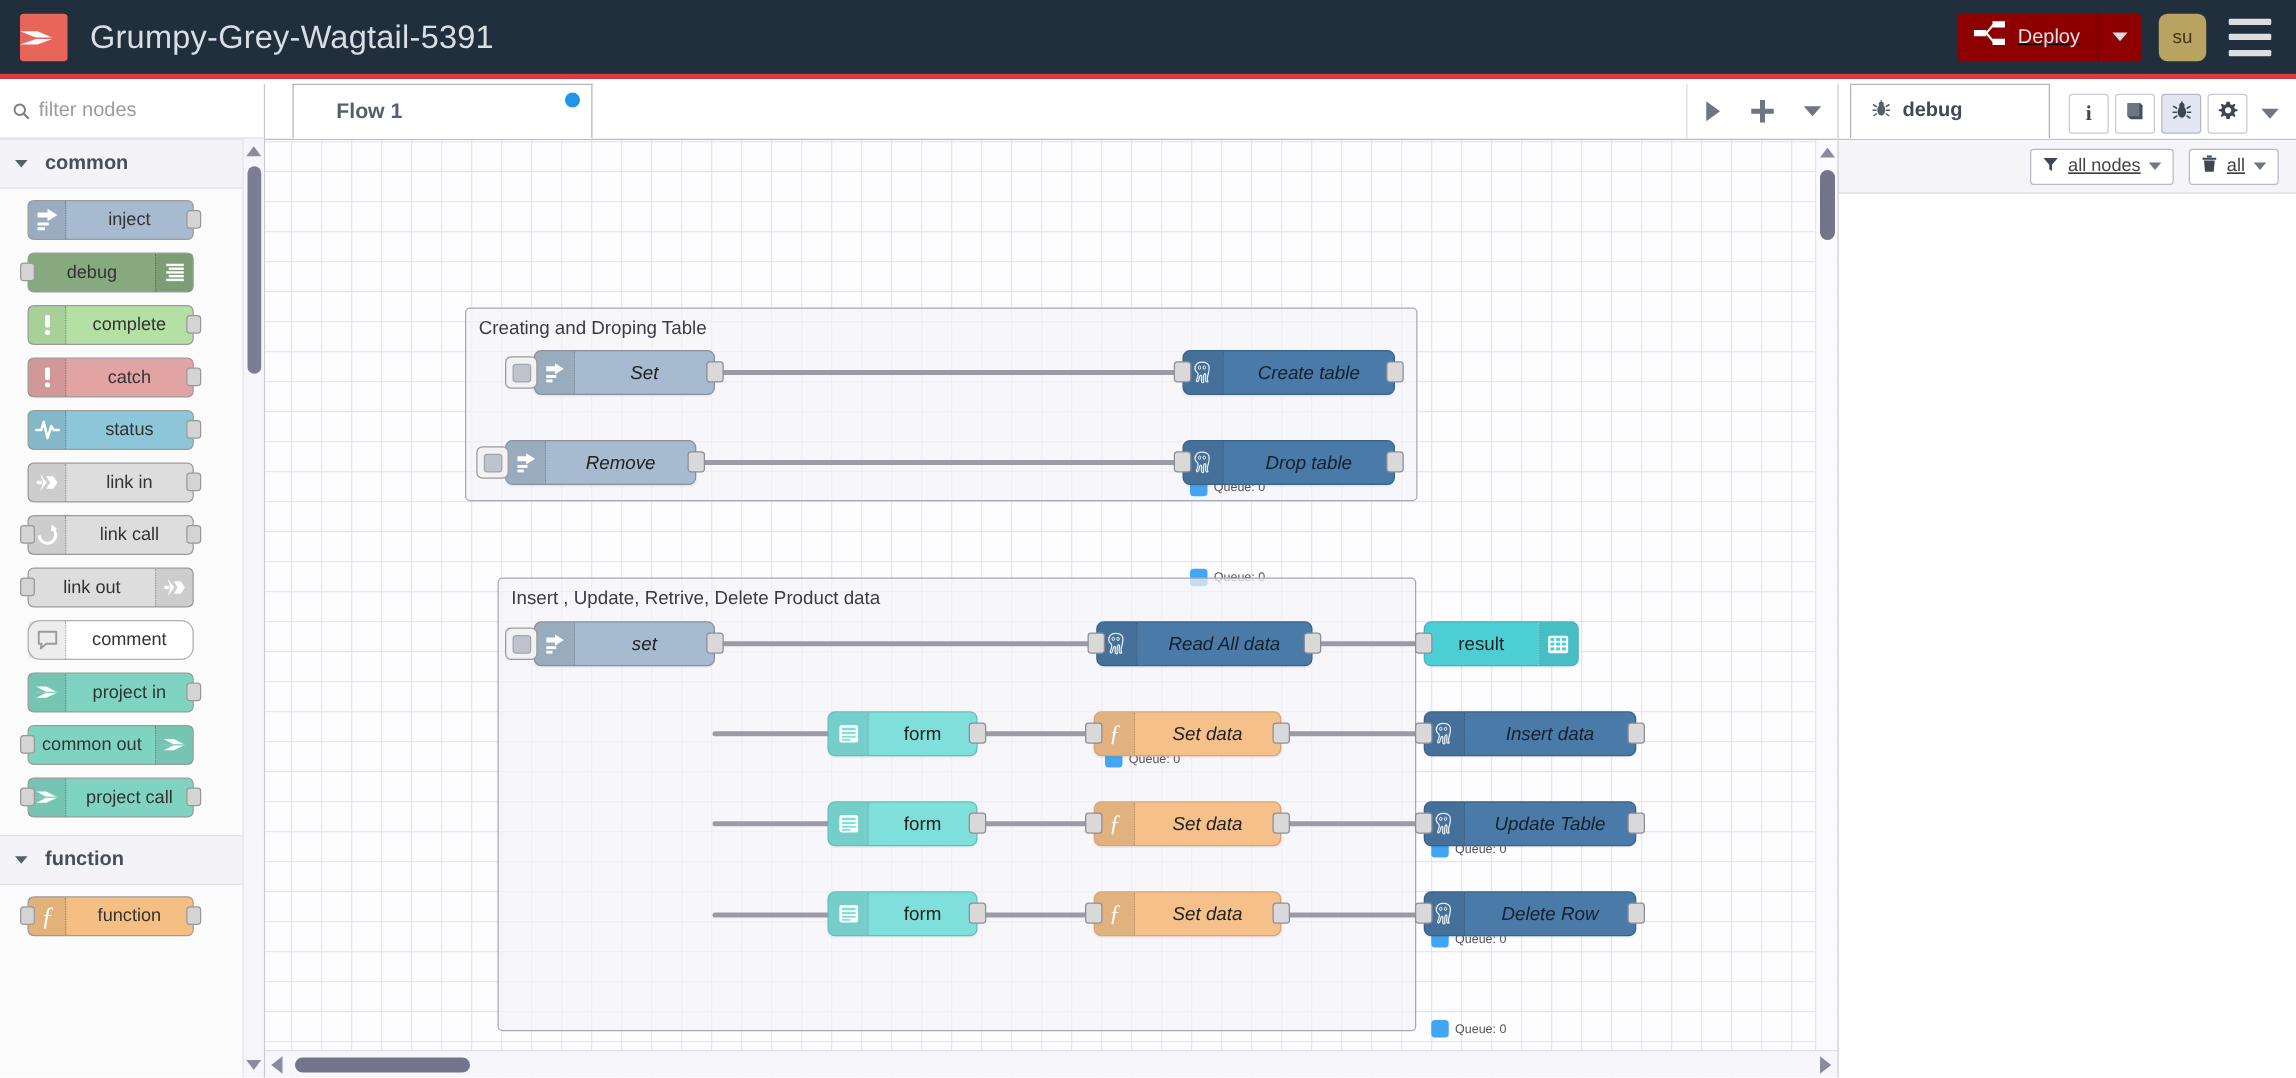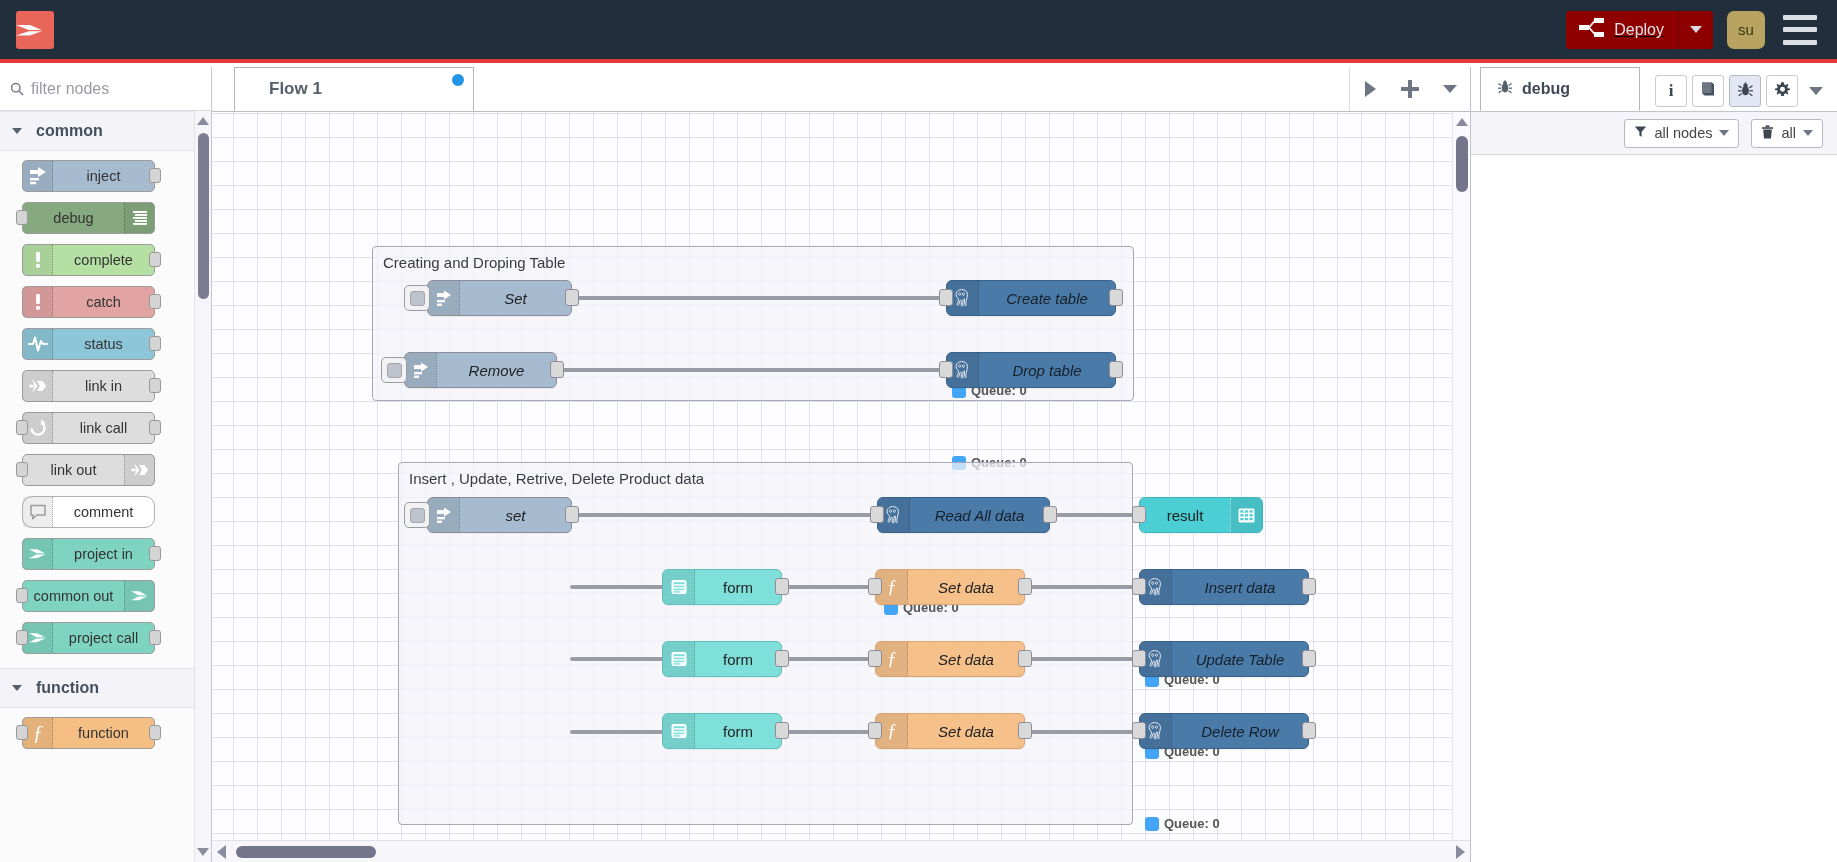--- a/index.html
+++ b/index.html
@@ -256,21 +256,21 @@
     width: 15px; height: 15px; border-radius: 3px;
     background: #bfc3cc; border: 1px solid #a1a5ad; display: block;
   }
 
   .wire {
     position: absolute; height: 4px; background: #9b9ba5; border-radius: 2px;
   }
 
   .queue {
     position: absolute; display: flex; align-items: center; gap: 5px;
-    font-size: 13px; color: #555; font-weight: bold;
+    font-size: 10px; color: #555;
   }
   .queue .dot {
     width: 14px; height: 14px; border-radius: 3px; background: #42a5f5;
   }
 
   
   #cv-sb-v {
     position: absolute; top: 0; right: 0; width: 18px; height: 750px;
     background: #fafaff; border-left: 1px solid #e6e6ee;
   }
@@ -323,41 +323,42 @@
   .sb-ibtn.active { background: #e3e6f3; border-color: #b4b7c6; }
   .sb-ibtn .i-glyph { font-size: 17px; font-weight: bold; color: #3d4752;
                       font-family: "Liberation Serif", serif; }
   #sb-collapse { width: 26px; height: 32px; display: flex;
                  align-items: center; justify-content: center; cursor: pointer; }
 
   #sb-toolbar {
     height: 43px; background: #f4f4f9;
     border-bottom: 1px solid #d6d6e0;
     display: flex; align-items: center; justify-content: flex-end;
-    gap: 12px; padding-right: 14px;
+    gap: 12px; padding-right: 14px; text-decoration: underline;
   }
   .sb-drop {
     height: 29px; border: 1px solid #b9b9c6; background: #fff;
     border-radius: 3px; display: flex; align-items: center;
     gap: 7px; padding: 0 9px; cursor: pointer; font-size: 14.5px; color: #444;
   }
   #sb-body { height: 706px; background: #fff; overflow: hidden; }
 </style>
 </head>
 <body>
 
 <div id="header">
   <div id="logo-mark">
     <svg width="38" height="38" viewBox="0 0 38 38">
       <path d="M3 12 H17 L29 19 L17 26 H3 Z" fill="#ffffff" opacity="0"></path>
       <path d="M0 14 L14 14 L27 19.5 L14 19.5 Z" fill="#f9fafb"></path>
       <path d="M0 24.5 L14 24.5 L27 19.8 L14 19.8 Z" fill="#f9fafb"></path>
       <rect x="0" y="19.0" width="29" height="1.2" fill="#e8655a"></rect>
     </svg>
   </div>
+  <div id="app-title">Grumpy-Grey-Wagtail-5391</div>
   <div id="header-spacer"></div>
 
   <div id="deploy-btn">
     <div id="deploy-main">
       <span>
         <svg width="26" height="22" viewBox="0 0 26 22">
           <rect x="0" y="8" width="10" height="5" fill="#fff"></rect>
           <rect x="15" y="1" width="10" height="5" fill="#fff"></rect>
           <rect x="15" y="15" width="10" height="5" fill="#fff"></rect>
           <path d="M10 10.5 L16 3.5" stroke="#fff" stroke-width="1.8" fill="none"></path>

